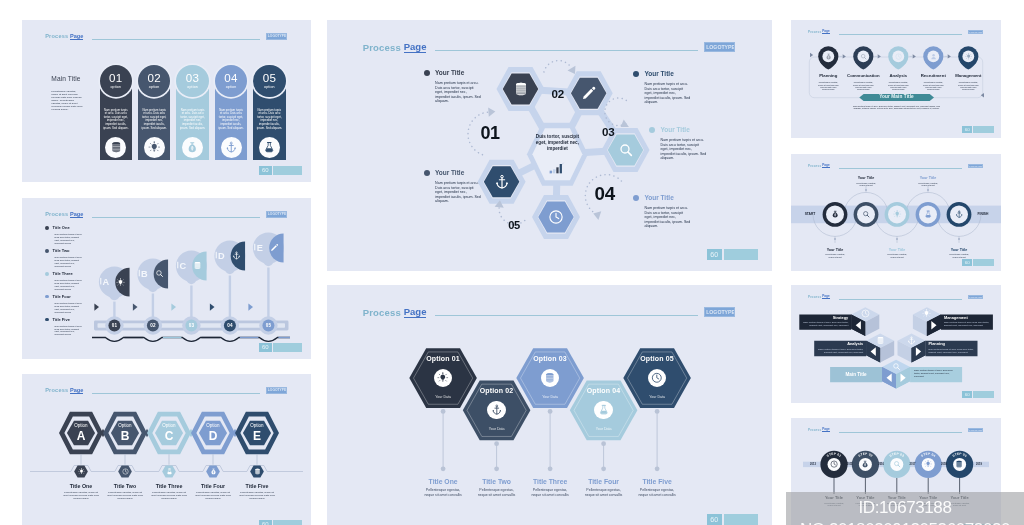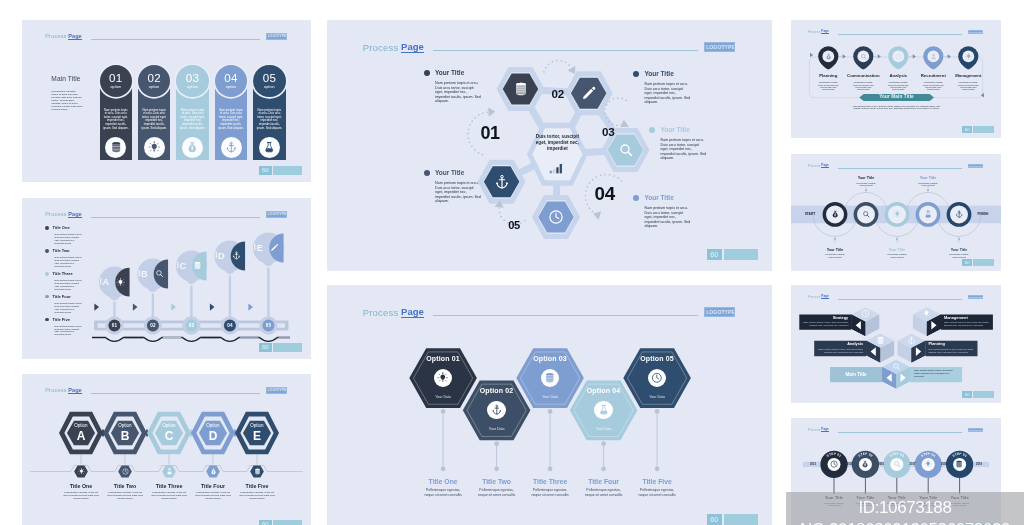--- a/index.html
+++ b/index.html
@@ -3,21 +3,21 @@
 <meta charset="utf-8">
 <style>
   html,body{margin:0;padding:0;background:#fff;}
   body{width:1024px;height:525px;overflow:hidden;font-family:"Liberation Sans",sans-serif;
        -webkit-font-smoothing:antialiased;}
   .stage{position:relative;width:1024px;height:525px;background:#fff;}
   .slide{position:absolute;background:#e4e8f4;overflow:hidden;}
 
   
   .sh{position:absolute;display:flex;align-items:center;}
-  .sh .t1{color:#7fb3cc;font-weight:normal;letter-spacing:.2px;}
+  .sh .t1{color:#7fb3cc;font-weight:bold;letter-spacing:.2px;}
   .sh .t2{color:#4472c4;font-weight:bold;border-bottom:1px solid #4472c4;margin-left:.28em;}
   .sh .rule{flex:1;height:1px;background:#9ec6d8;margin:0 6px 0 9px;position:relative;top:3px;}
   .sh .logo{background:#7ea6d8;color:#dbe6f4;font-weight:bold;text-align:center;
             border:.8px solid #9ab9e0;letter-spacing:0;overflow:hidden;white-space:nowrap;
             box-sizing:border-box;}
   .sh .logo span{display:inline-block;transform-origin:center;}
 
   
   .pbadge{position:absolute;display:flex;align-items:stretch;}
   .pbadge .num{background:#8cc3d8;color:#e9f3f8;display:flex;align-items:center;justify-content:center;}

